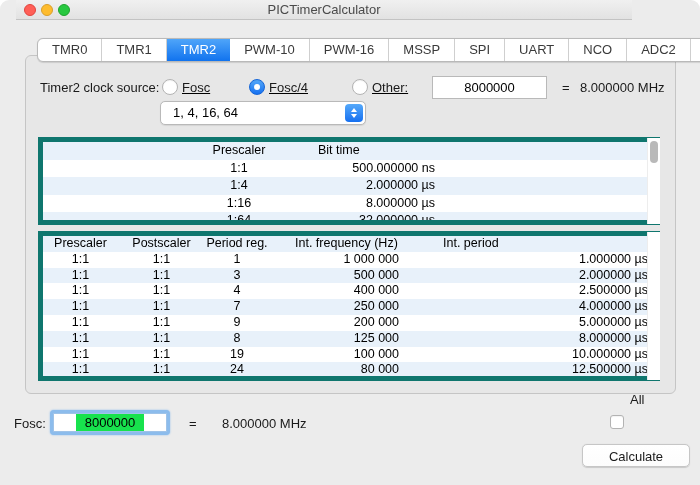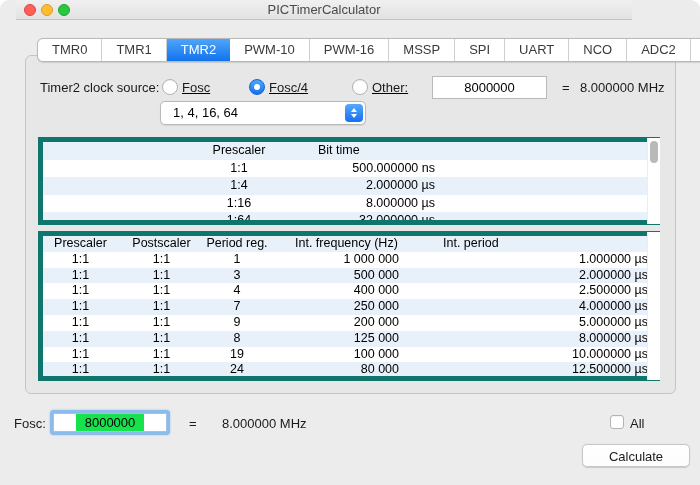--- a/index.html
+++ b/index.html
@@ -234,18 +234,18 @@
 
   <div class="lbl" style="left:14px;top:416px;">Fosc:</div>
   <div class="focusring"></div>
   <div class="fosc-field">
     <span class="green-sel" id="green-sel" style="background: rgb(23, 226, 77);">8000000</span>
   </div>
   <div class="lbl" style="left:189px;top:416px;">=</div>
   <div class="lbl" style="left:222px;top:416px;">8.000000 MHz</div>
 
   <div class="checkbox"></div>
-  <div class="lbl" style="left:630px;top:416px;">All</div>
+  <div class="lbl" style="left:630px;top:392px;">All</div>
 
   <div class="btnrow" id="presets"></div>
   <button class="btn calc">Calculate</button>
 
 </div>
 
 </body></html>

